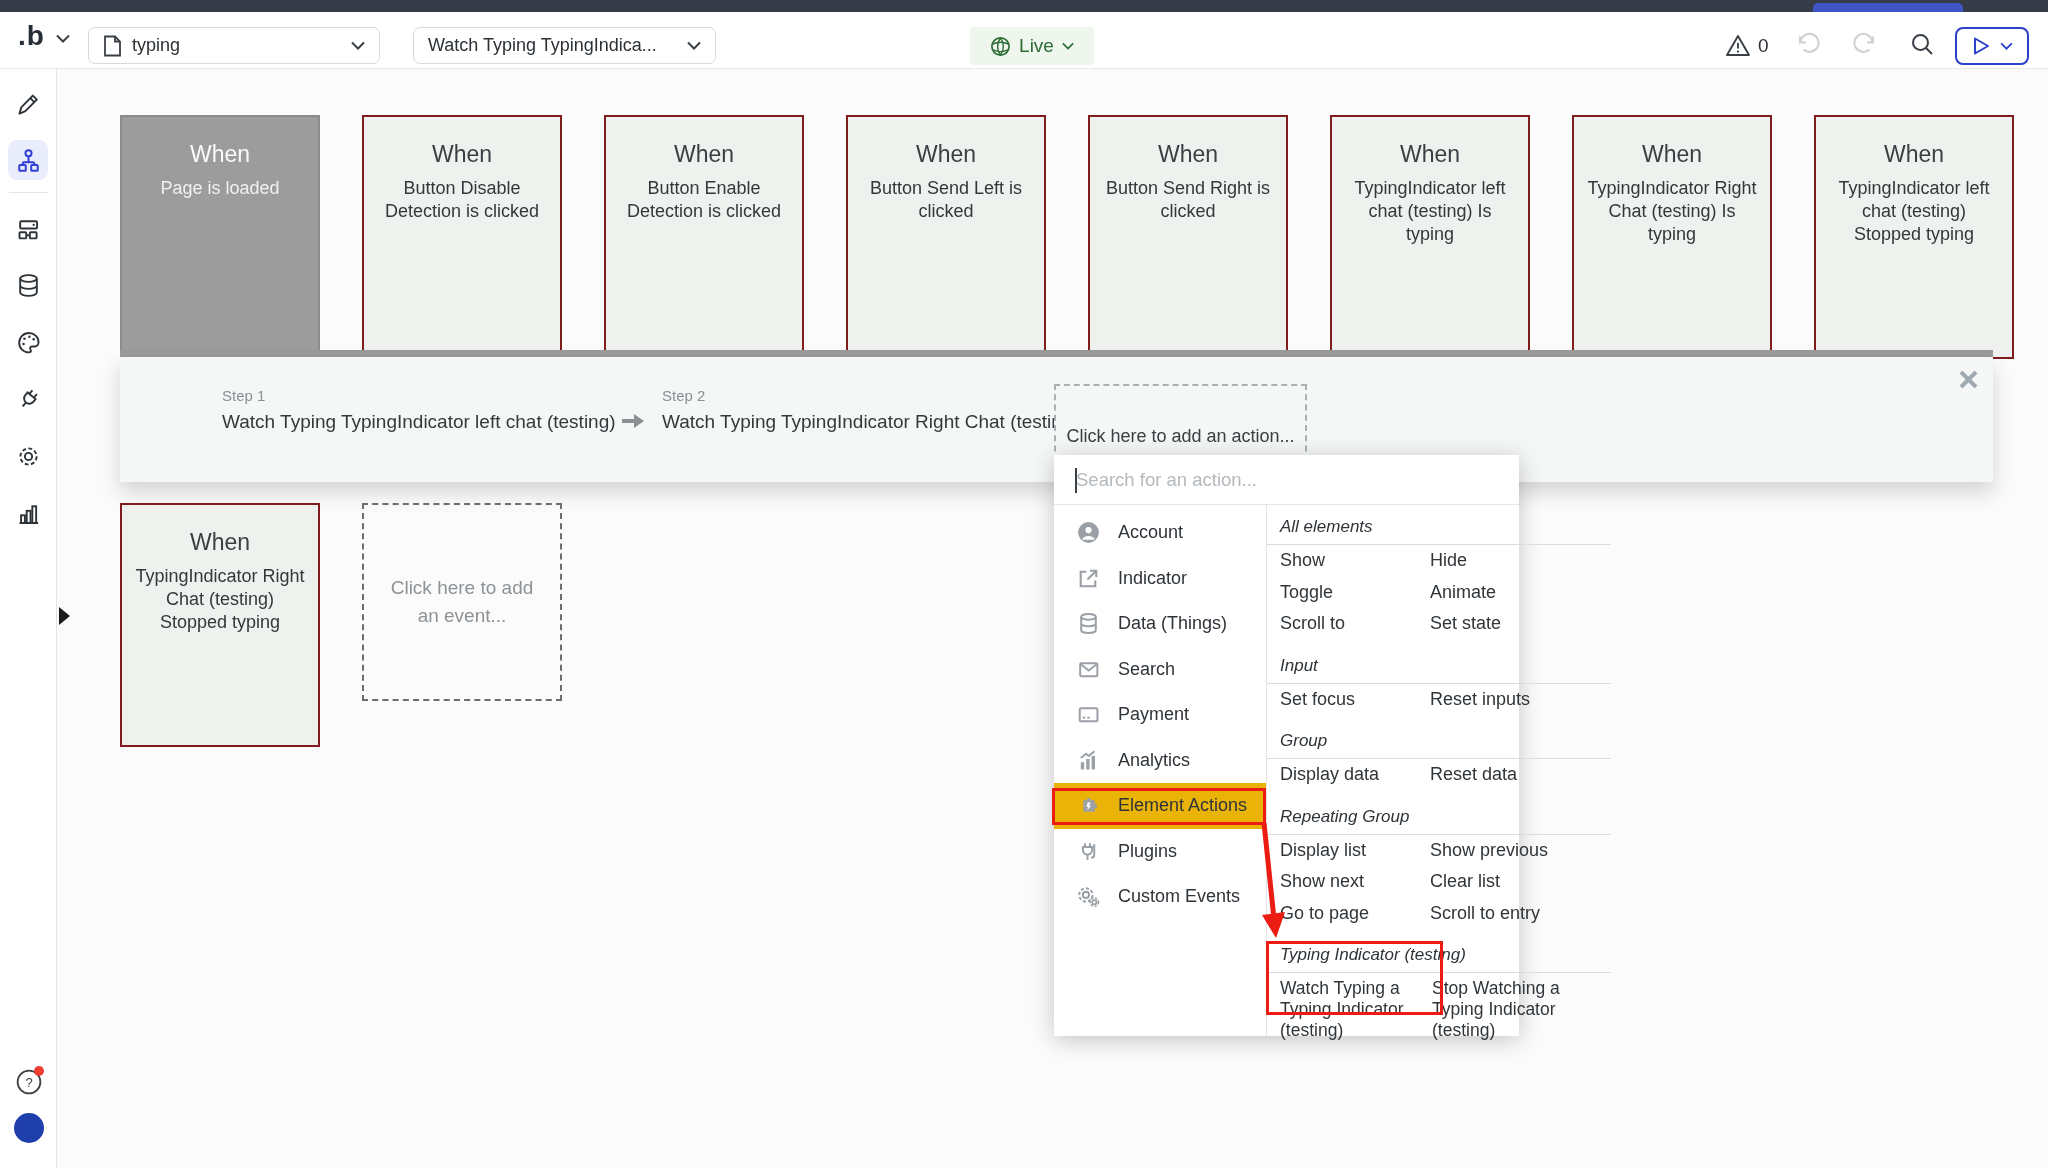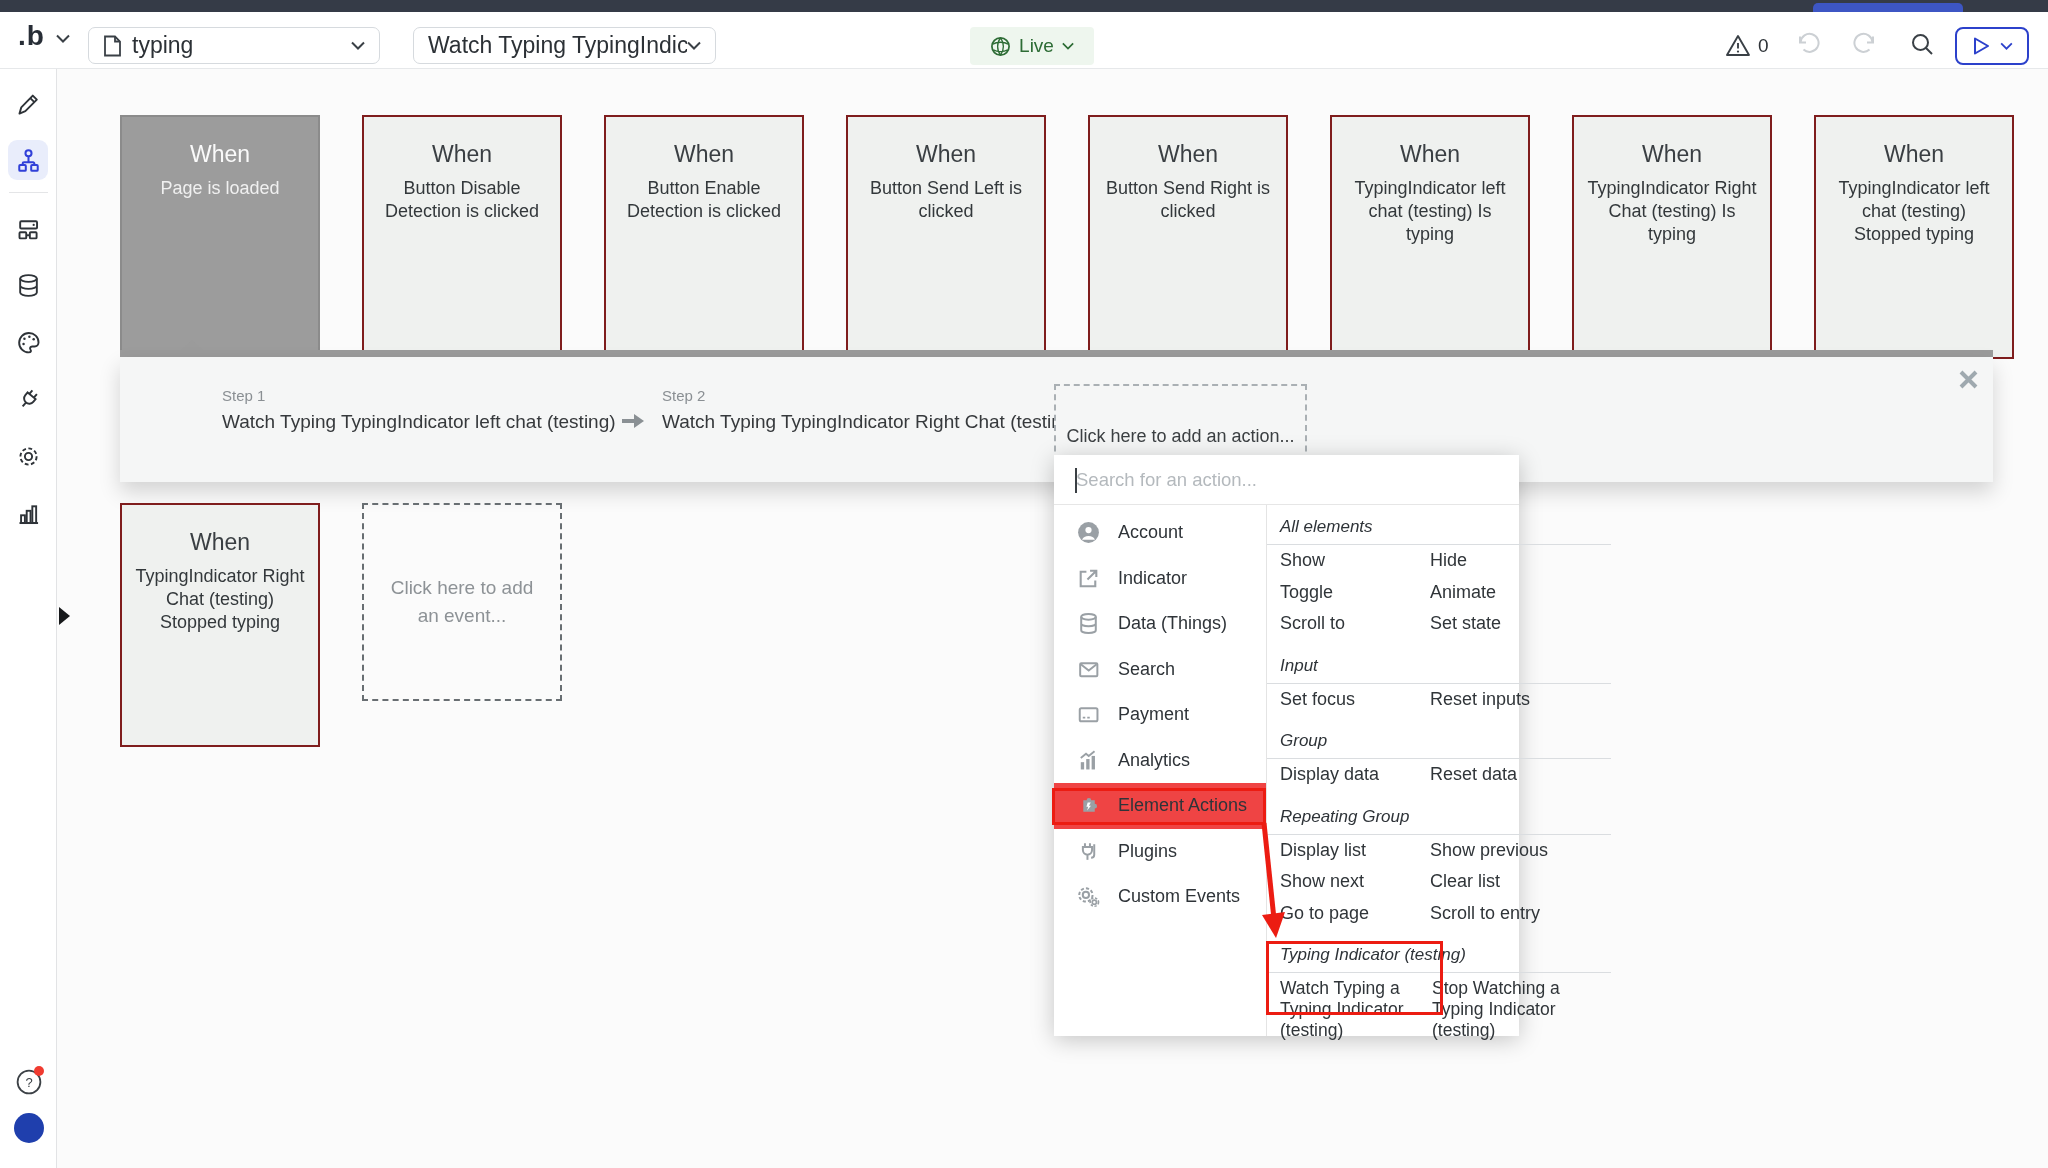--- a/index.html
+++ b/index.html
@@ -14,21 +14,21 @@
 
   
   .toolbar { position:absolute; left:0; top:12px; width:2048px; height:57px; background:#fff;
     border-bottom:1px solid #e6e8ea; }
   .logo { position:absolute; left:18px; top:8px; font-size:28px; font-weight:700; color:#272d36; letter-spacing:1px; }
   .logo-chev { position:absolute; left:56px; top:22px; }
   .dropdown { position:absolute; top:15px; height:37px; border:1px solid #d6dade; border-radius:7px;
     background:#fff; display:flex; align-items:center; padding:0 14px; cursor:pointer; }
   .dd-page { left:88px; width:292px; }
   .dd-el   { left:413px; width:303px; }
-  .dropdown .lbl { font-size:23px; color:#2c3136; margin-left:10px; flex:1; white-space:nowrap; overflow:hidden; }
+  .dropdown .lbl { font-size:18px; color:#2c3136; margin-left:10px; flex:1; white-space:nowrap; overflow:hidden; }
   .dd-el .lbl { margin-left:0; }
   .live { position:absolute; left:970px; top:15px; width:124px; height:38px; background:#eef6ee;
     border-radius:4px; display:flex; align-items:center; justify-content:center; gap:8px; cursor:pointer; }
   .live .lbl { font-size:19px; color:#2d6c35; }
   .issues { position:absolute; left:1725px; top:22px; display:flex; align-items:center; gap:7px; cursor:pointer; }
   .issues .cnt { font-size:19px; color:#2e3338; }
   .tb-ic { position:absolute; top:20px; cursor:pointer; }
   .undo { left:1795px; } .redo { left:1852px; } .srch { left:1910px; }
   .runbtn { position:absolute; left:1955px; top:15px; width:74px; height:38px; border:2px solid #2c41cb;
     border-radius:8px; display:flex; align-items:center; justify-content:center; gap:9px; cursor:pointer; background:#fff; }
@@ -80,21 +80,21 @@
     box-shadow:0 4px 22px rgba(0,0,0,.22); }
   .menu-search { position:relative; height:50px; border-bottom:1px solid #e6e6e6; }
   .menu-search input { width:100%; height:100%; border:none; outline:none; padding:0 22px;
     font-size:18.5px; color:#34383c; font-family:"Liberation Sans", sans-serif; background:transparent; }
   .menu-search input::placeholder { color:#b4b9bd; }
   .menu-search .caret { position:absolute; left:21px; top:13px; width:2px; height:25px; background:#3a3f44; }
   .menu-cols { position:relative; height:531px; }
   .menu-left { position:absolute; left:0; top:0; width:213px; height:531px; border-right:1px solid #e4e4e4; padding-top:5px; }
   .cat { height:45.5px; display:flex; align-items:center; padding-left:22px; gap:17px; cursor:pointer; }
   .cat .lbl { font-size:18px; color:#2f3439; white-space:nowrap; }
-  .cat.hl { background:#ef4444; }
+  .cat.hl { background:#eab308; }
   .menu-right { position:absolute; left:213px; top:0; width:344px; height:531px; padding-top:4px; }
   .sec-h { font-size:17px; font-style:italic; color:#2e3338; padding:8px 13px 7px; border-bottom:1px solid #dadde0; }
   .arow { display:flex; height:31.5px; align-items:center; }
   .arow .c1 { width:163px; padding-left:13px; font-size:18px; color:#303539; cursor:pointer; }
   .arow .c2 { flex:1; font-size:18px; color:#303539; cursor:pointer; }
   .arow.tall { height:76px; align-items:flex-start; padding-top:5px; }
   .arow.tall .c1, .arow.tall .c2 { font-size:17.5px; line-height:21px; }
   .arow.tall .c2 { padding-left:2px; }
   .sec-gap { height:8px; }
 

